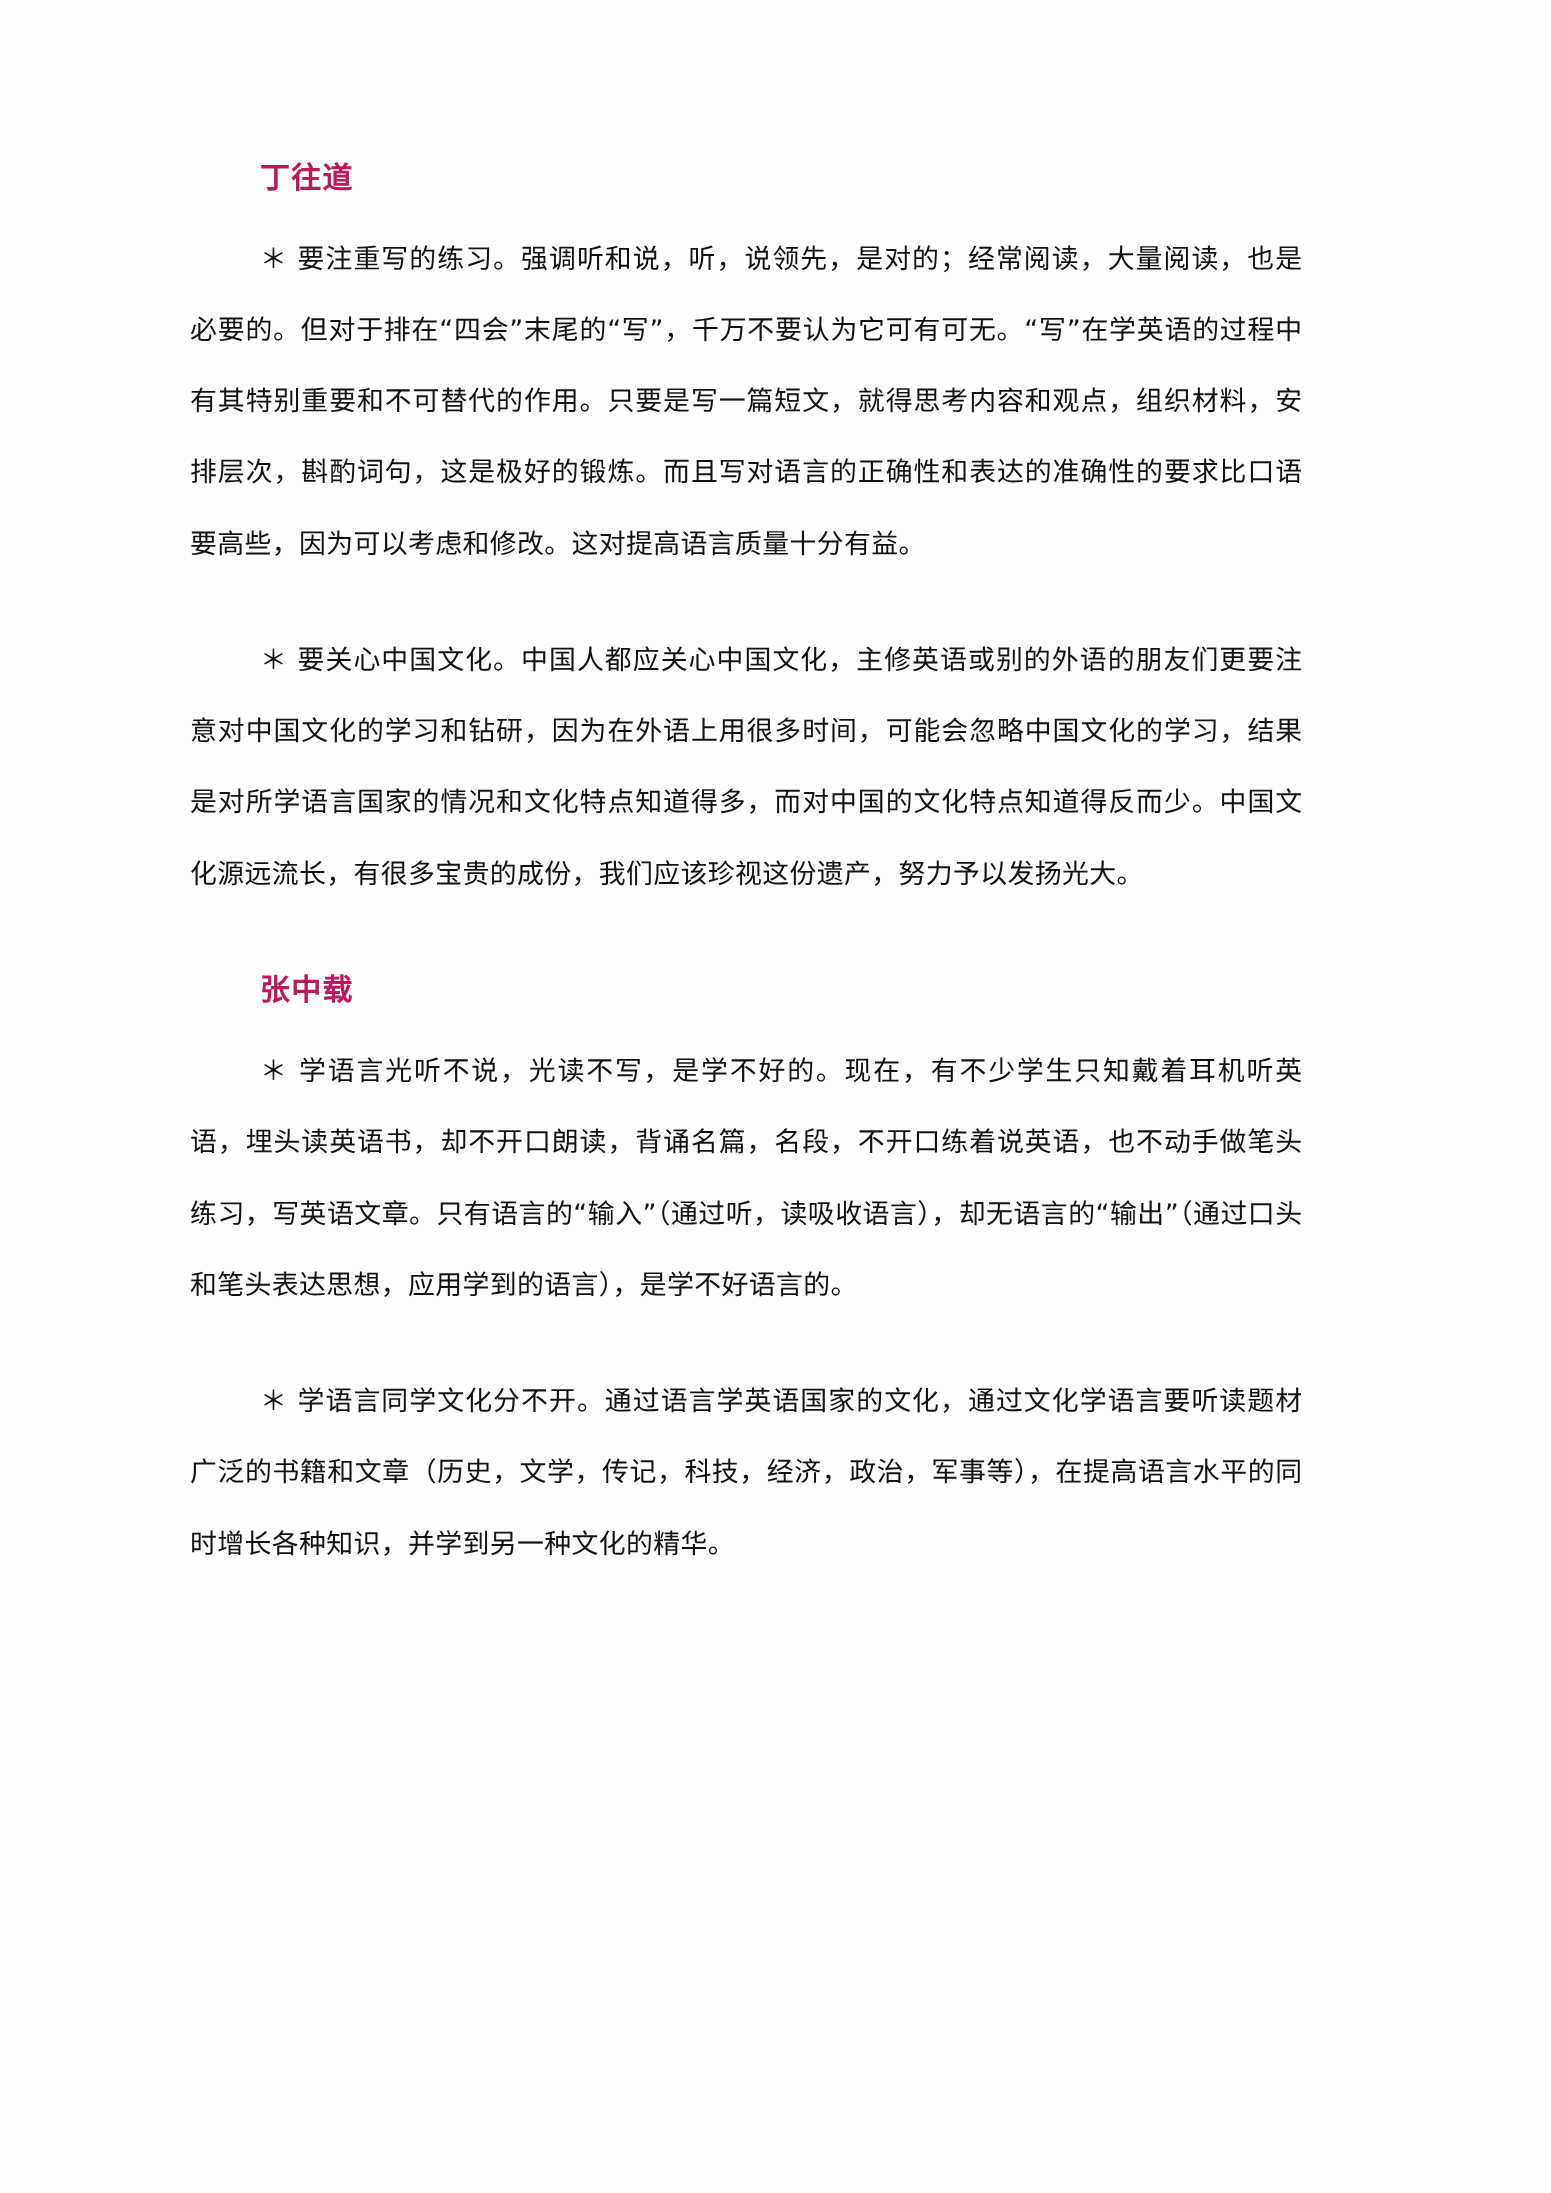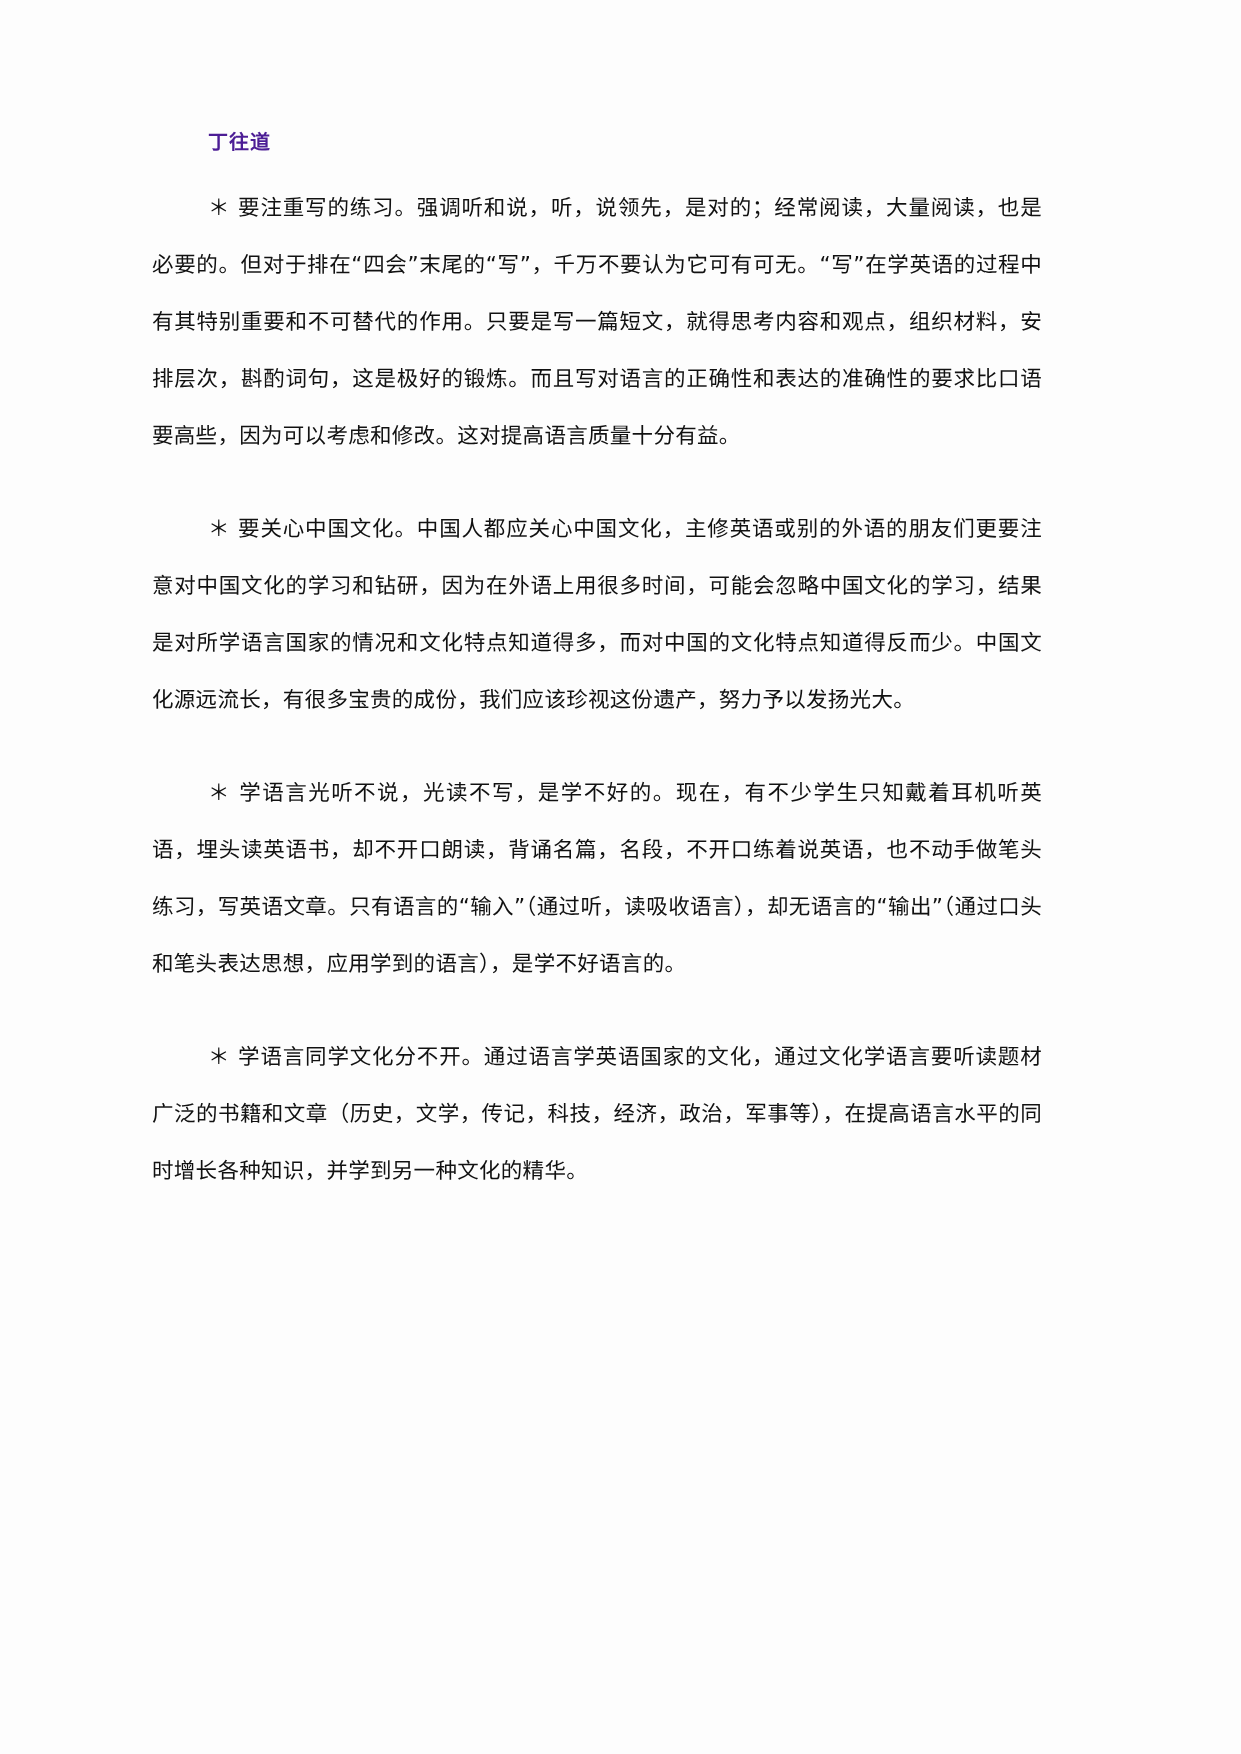--- a/index.html
+++ b/index.html
@@ -34,24 +34,24 @@
     text-align: justify;
     text-justify: inter-ideograph;
     color: #111111;
     margin: 0 0 26px 0;
     word-break: break-all;
   }
   .para.bullet {
     text-indent: 56px;
   }
   .heading {
-    font-size: 20px;
+    font-size: 24px;
     line-height: 57px;
     font-weight: bold;
-    color: #4c1d95;
+    color: #be185d;
     margin: 0 0 8px 0;
     text-indent: 56px;
     letter-spacing: 1px;
   }
   .gap-sm { height: 10px; }
 </style>
 </head>
 <body>
 
 <div class="page">
@@ -63,20 +63,21 @@
     <h2 class="heading">丁往道</h2>
 
     <p class="para bullet">＊ 要注重写的练习。强调听和说，听，说领先，是对的；经常阅读，大量阅读，也是必要的。但对于排在“四会”末尾的“写”，千万不要认为它可有可无。“写”在学英语的过程中有其特别重要和不可替代的作用。只要是写一篇短文，就得思考内容和观点，组织材料，安排层次，斟酌词句，这是极好的锻炼。而且写对语言的正确性和表达的准确性的要求比口语要高些，因为可以考虑和修改。这对提高语言质量十分有益。</p>
 
     <div class="gap-sm"></div>
 
     <p class="para bullet">＊ 要关心中国文化。中国人都应关心中国文化，主修英语或别的外语的朋友们更要注意对中国文化的学习和钻研，因为在外语上用很多时间，可能会忽略中国文化的学习，结果是对所学语言国家的情况和文化特点知道得多，而对中国的文化特点知道得反而少。中国文化源远流长，有很多宝贵的成份，我们应该珍视这份遗产，努力予以发扬光大。</p>
 
     <div class="gap-sm"></div>
 
+    <h2 class="heading">张中载</h2>
 
     <p class="para bullet">＊ 学语言光听不说，光读不写，是学不好的。现在，有不少学生只知戴着耳机听英语，埋头读英语书，却不开口朗读，背诵名篇，名段，不开口练着说英语，也不动手做笔头练习，写英语文章。只有语言的“输入”（通过听，读吸收语言），却无语言的“输出”（通过口头和笔头表达思想，应用学到的语言），是学不好语言的。</p>
 
     <div class="gap-sm"></div>
 
     <p class="para bullet">＊ 学语言同学文化分不开。通过语言学英语国家的文化，通过文化学语言要听读题材广泛的书籍和文章（历史，文学，传记，科技，经济，政治，军事等），在提高语言水平的同时增长各种知识，并学到另一种文化的精华。</p>
 
   </div>
 </div>
 

